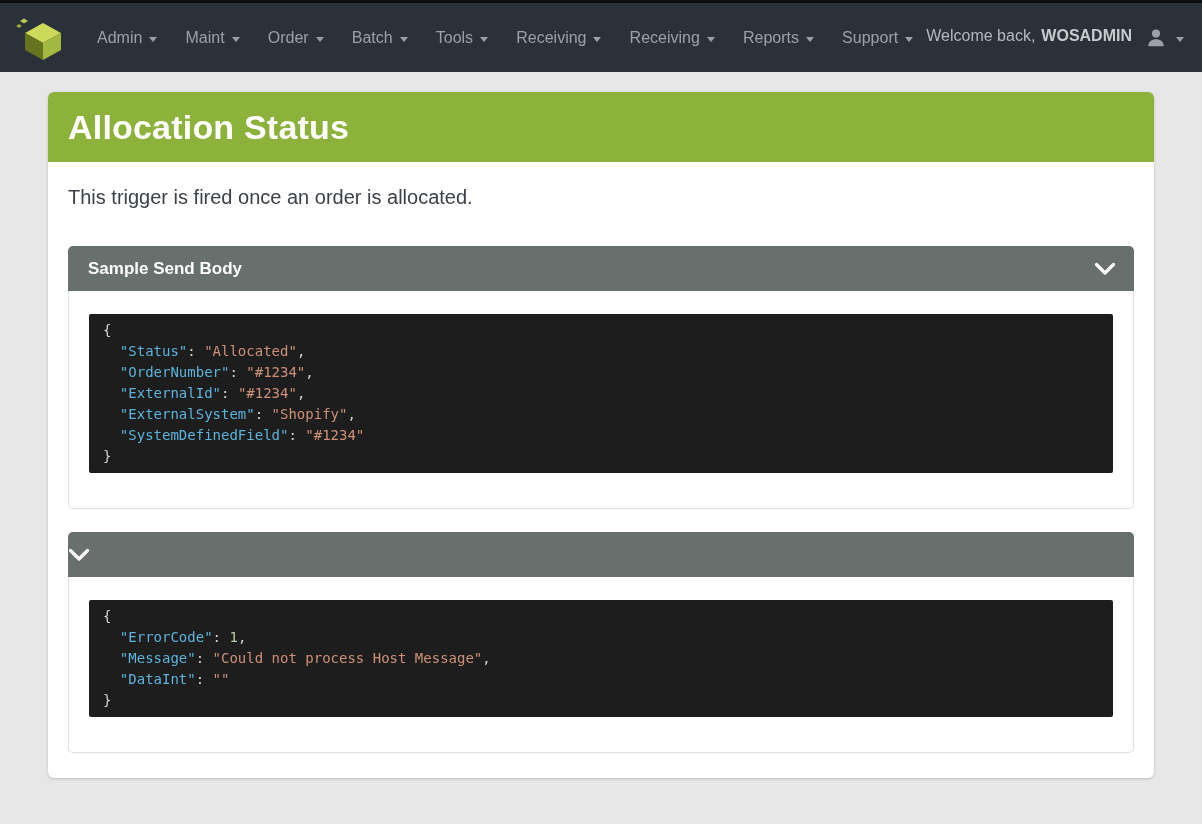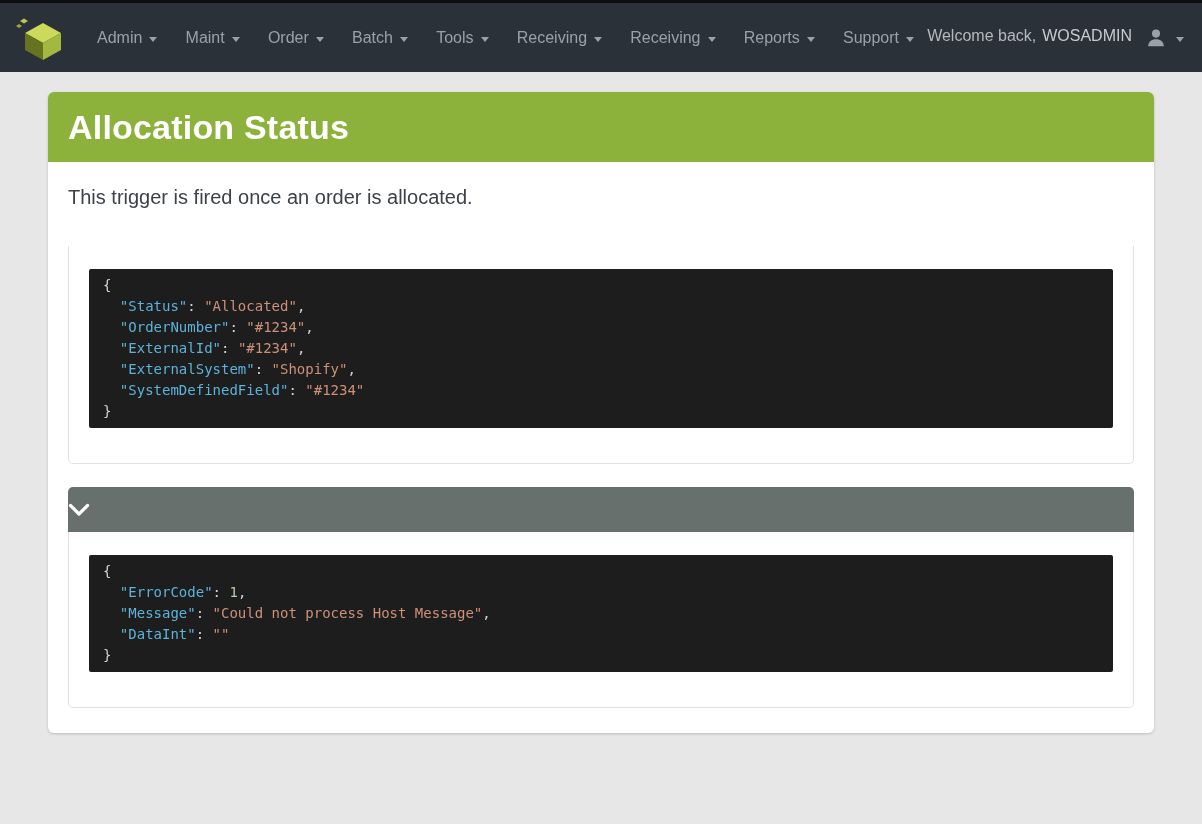--- a/index.html
+++ b/index.html
@@ -9,21 +9,21 @@
   .top-edge { height:3px; background:#0b0d0f; }
 
   
   .navbar { height:69px; background:#2b3138; display:flex; align-items:center; padding:0 18px 0 16px; }
   .logo { display:flex; align-items:center; margin-right:20px; cursor:pointer; }
   .nav-menu { display:flex; align-items:center; flex:1; list-style:none;justify-content:space-between; }
   .nav-item { color:#9aa1a8; font-size:16px; padding:0 13px; display:flex; align-items:center; cursor:pointer; white-space:nowrap; }
   .caret { width:0; height:0; border-left:4px solid transparent; border-right:4px solid transparent;
            border-top:5px solid currentColor; margin-left:7px; margin-top:3px; flex:0 0 auto; }
   .navbar-right { display:flex; align-items:flex-start; font-size:16px; color:#b3b9bf; white-space:nowrap; }
-  .username { font-weight:normal; color:#c6cbd0; margin-left:6px; }
+  .username { font-weight:bold; color:#c6cbd0; margin-left:6px; }
   .user-menu { display:flex; align-items:center; margin-left:13px; color:#9aa1a8; cursor:pointer; }
   .user-menu .caret { margin-left:9px; }
 
   
   .main-card { width:1106px; margin:20px 48px 0 48px; background:#ffffff; border-radius:6px;
                box-shadow:0 1px 3px rgba(0,0,0,.18); }
   .page-header { background:#8db23b; height:70px; border-radius:6px 6px 0 0; display:flex; align-items:center; padding:12px 20px; }
   .page-title { color:#ffffff; font-size:34px; font-weight:bold; letter-spacing:.2px; }
   .card-body { padding:24px 20px 25px 20px; }
   .page-desc { color:#3c4248; font-size:20px; margin-bottom:37px; }
@@ -112,20 +112,28 @@
 </nav>
 
 <main class="main-card">
   <header class="page-header">
     <h1 class="page-title">Allocation Status</h1>
   </header>
   <div class="card-body">
     <p class="page-desc">This trigger is fired once an order is allocated.</p>
 
     <section class="panel">
+      <div class="panel-header">
+        <span class="panel-title">Sample Send Body</span>
+        <span class="chevron">
+          <svg width="22" height="14" viewBox="0 0 22 14">
+              <polyline points="2.5,2.5 11,11 19.5,2.5" fill="none" stroke="#ffffff" stroke-width="3.2" stroke-linecap="round" stroke-linejoin="round"></polyline>
+            </svg>
+        </span>
+      </div>
       <div class="panel-body">
         <pre class="code-block"><div><span class="tok-p">{</span></div><div><span class="tok-p">  </span><span class="tok-k">"Status"</span><span class="tok-p">: </span><span class="tok-s">"Allocated"</span><span class="tok-p">,</span></div><div><span class="tok-p">  </span><span class="tok-k">"OrderNumber"</span><span class="tok-p">: </span><span class="tok-s">"#1234"</span><span class="tok-p">,</span></div><div><span class="tok-p">  </span><span class="tok-k">"ExternalId"</span><span class="tok-p">: </span><span class="tok-s">"#1234"</span><span class="tok-p">,</span></div><div><span class="tok-p">  </span><span class="tok-k">"ExternalSystem"</span><span class="tok-p">: </span><span class="tok-s">"Shopify"</span><span class="tok-p">,</span></div><div><span class="tok-p">  </span><span class="tok-k">"SystemDefinedField"</span><span class="tok-p">: </span><span class="tok-s">"#1234"</span></div><div><span class="tok-p">}</span></div></pre>
       </div>
     </section>
 
     <section class="panel">
       <div class="panel-header">
         <span class="chevron">
           <svg width="22" height="14" viewBox="0 0 22 14">
               <polyline points="2.5,2.5 11,11 19.5,2.5" fill="none" stroke="#ffffff" stroke-width="3.2" stroke-linecap="round" stroke-linejoin="round"></polyline>

